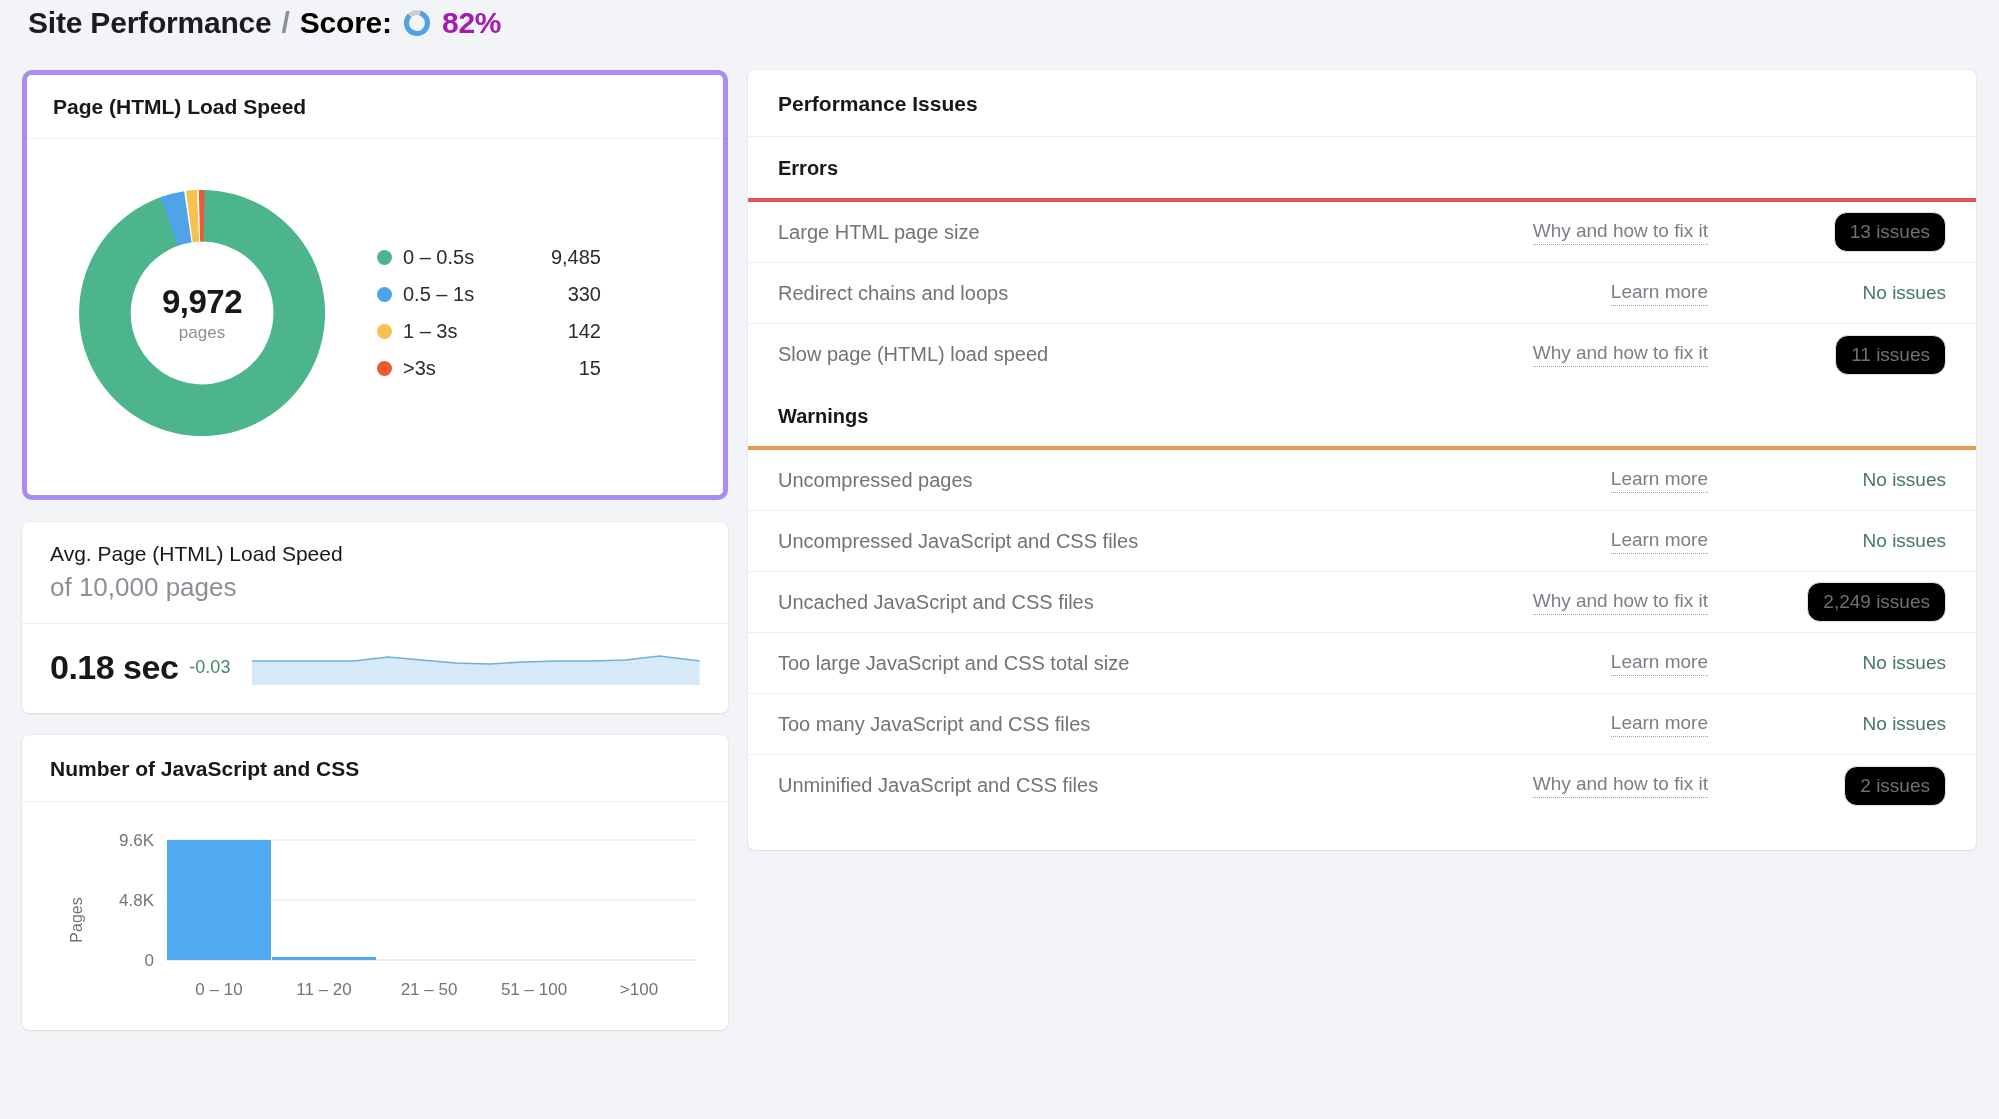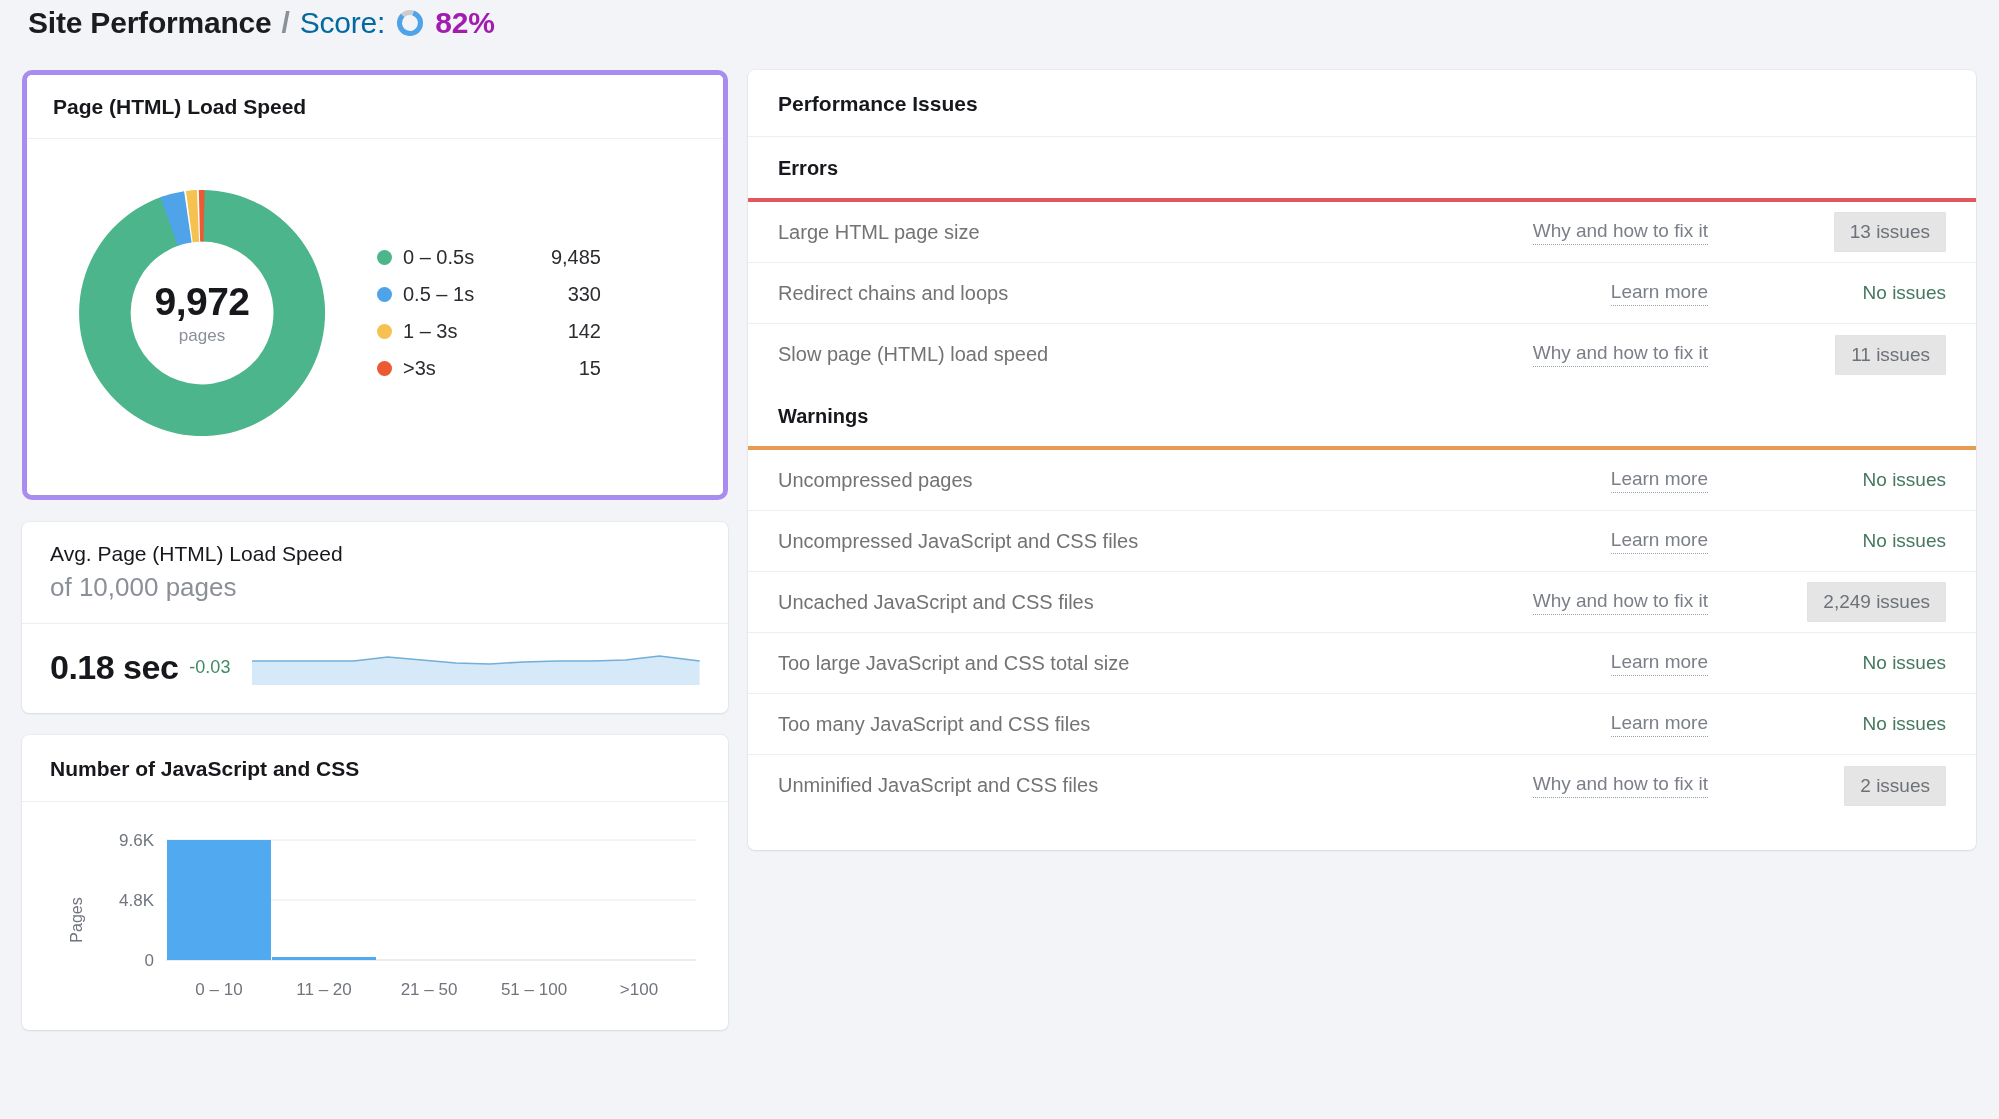--- a/index.html
+++ b/index.html
@@ -12,21 +12,21 @@
   .page { position: relative; width: 1999px; height: 1027px; }
 
   
   .page-header {
     position: absolute; left: 28px; top: 6px;
     display: flex; align-items: center; gap: 10px;
     font-size: 30px; font-weight: bold; letter-spacing: -0.2px;
   }
   .ph-title { color: #1b1c1f; }
   .ph-sep  { color: #8a8f98; font-weight: bold; }
-  .ph-score-label { color: #0369a1; font-weight: normal; }
+  .ph-score-label { color: #000000; font-weight: bold; }
   .ph-ring { width: 30px; height: 30px; position: relative; display:inline-block; }
   .ph-ring svg { display: block; }
   .ph-score-val { color: #a21caf; font-weight: bold; }
 
   
   .card {
     background: #ffffff;
     border-radius: 7px;
     box-shadow: 0 1px 2px rgba(30,35,45,0.09), 0 0 0 1px rgba(30,35,45,0.03);
   }
@@ -55,21 +55,21 @@
   .donut-body {
     display: flex; align-items: center;
     padding: 18px 10px 26px 10px;
   }
   .donut-wrap { width: 330px; display:flex; justify-content:center; position: relative; }
   .donut-center {
     position: absolute; left: 0; right: 0; top: 50%;
     transform: translateY(-50%);
     text-align: center; pointer-events: none;
   }
-  .donut-total { font-size: 39px; font-weight: bold; color: #16181c; letter-spacing: -0.5px;}
+  .donut-total { font-size: 33px; font-weight: bold; color: #16181c; letter-spacing: -0.5px;}
   .donut-unit  { font-size: 17px; color: #8a8f98; margin-top: 2px; }
 
   .legend { margin-left: 10px; }
   .legend-row {
     display: flex; align-items: center;
     height: 37px; font-size: 20px; color: #2a2c31;
   }
   .legend-dot {
     width: 15px; height: 15px; border-radius: 50%;
     margin-right: 11px; flex: none;
@@ -121,23 +121,23 @@
     border-bottom: 1px dotted #9aa0a8;
     padding-bottom: 2px; cursor: pointer;
     white-space: nowrap;
   }
   .issue-status {
     width: 216px; display: flex; justify-content: flex-end; align-items: center;
     margin-left: 22px;
   }
   .badge {
     display: inline-block;
-    background: #e5e5e5;
+    background: #000000;
     border: 1px solid #e0e2e6;
-    border-radius: 1px;
+    border-radius: 13px;
     padding: 8px 15px;
     font-size: 19px; color: #6d7178;
     white-space: nowrap;
     cursor: pointer;
   }
   .no-issues { font-size: 19px; color: #45785f; white-space: nowrap; }
   .rp-bottom-pad { height: 34px; }
 </style>
 </head>
 <body>

